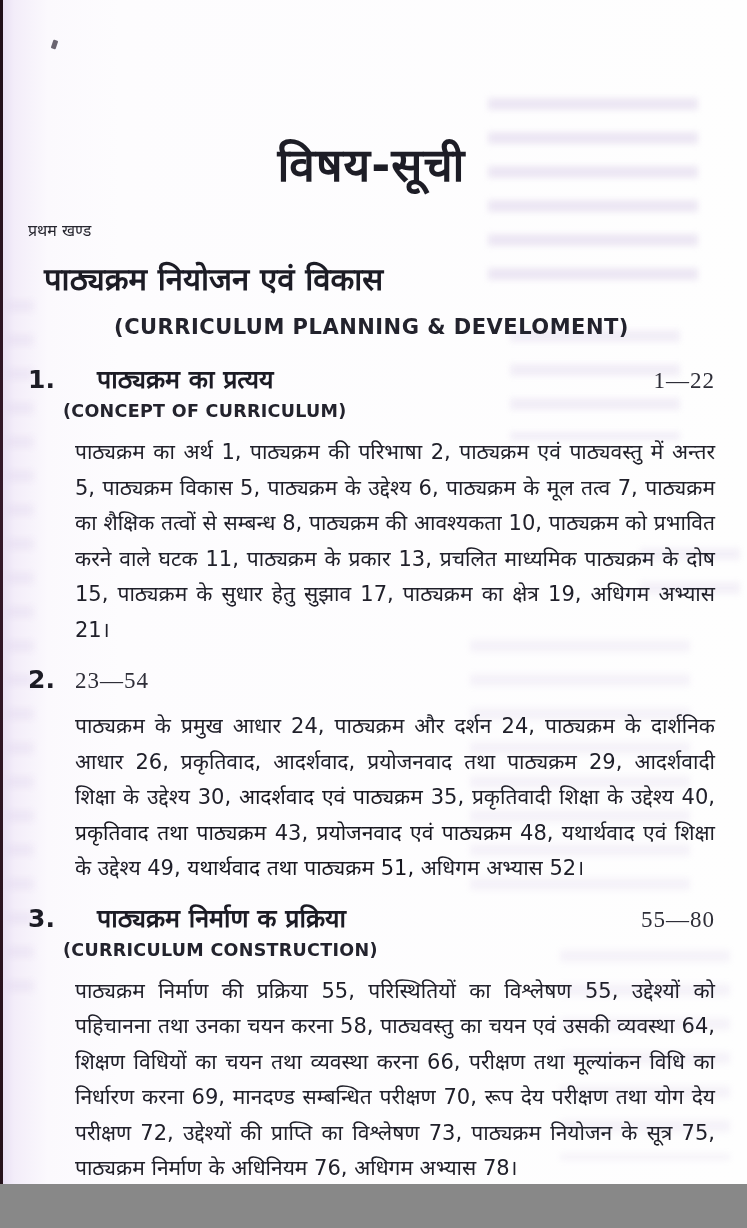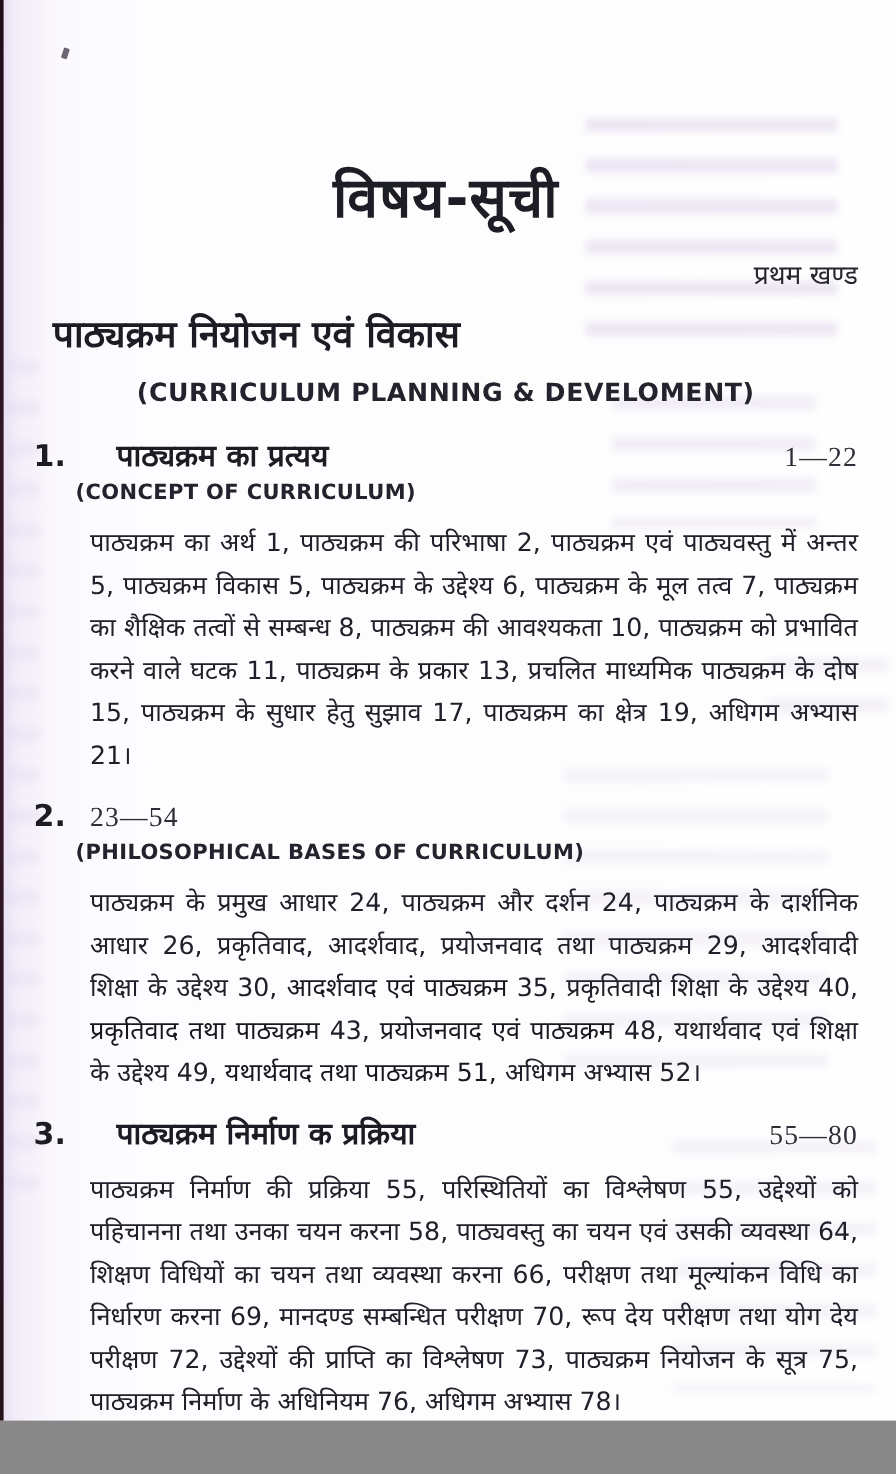--- a/index.html
+++ b/index.html
@@ -45,22 +45,22 @@
   .content{position:relative;padding:140px 32px 0 28px;}
 
   .page-title{
     margin:0 0 28px 0;
     text-align:center;
     font-size:46px;line-height:50px;
     font-weight:bold;color:#1d1d26;
     letter-spacing:1px;
   }
   .part-label{
-    text-align:right;
-    font-size:22px;line-height:26px;
+    text-align:left;
+    font-size:16px;line-height:26px;
     margin-bottom:16px;color:#26262f;
   }
   .section-title-hi{
     margin:16px;
     text-align:left;
     font-size:31px;line-height:38px;
     font-weight:bold;color:#1c1c25;
   }
   .section-title-en{
     margin:4px 0 24px 0;
@@ -124,27 +124,27 @@
     </div>
     <div class="et">(CONCEPT OF CURRICULUM)</div>
     <p class="desc"><span>पाठ्यक्रम का अर्थ 1, पाठ्यक्रम की परिभाषा 2, पाठ्यक्रम एवं पाठ्यवस्तु में अन्तर 5, पाठ्यक्रम विकास 5, पाठ्यक्रम के उद्देश्य 6, पाठ्यक्रम के मूल तत्व 7, पाठ्यक्रम का शैक्षिक तत्वों से सम्बन्ध 8, पाठ्यक्रम की आवश्यकता 10, पाठ्यक्रम को प्रभावित करने वाले घटक 11, पाठ्यक्रम के प्रकार 13, प्रचलित माध्यमिक पाठ्यक्रम के दोष 15, पाठ्यक्रम के सुधार हेतु सुझाव 17, पाठ्यक्रम का क्षेत्र 19, अधिगम अभ्यास 21।</span></p>
   </section>
 
   <section class="entry">
     <div class="row">
       <span class="num">2.</span>
       <span class="pg">23—54</span>
     </div>
-    <div class="et">(PHILOSOPHICAL BASES OF CURRICULUM)</div>
     <p class="desc"><span>पाठ्यक्रम के प्रमुख आधार 24, पाठ्यक्रम और दर्शन 24, पाठ्यक्रम के दार्शनिक आधार 26, प्रकृतिवाद, आदर्शवाद, प्रयोजनवाद तथा पाठ्यक्रम 29, आदर्शवादी शिक्षा के उद्देश्य 30, </span><span class="bold">आदर्शवाद एवं पाठ्यक्रम</span><span> 35, प्रकृतिवादी शिक्षा के उद्देश्य 40, </span><span class="bold">प्रकृतिवाद तथा पाठ्यक्रम</span><span> 43, </span><span class="bold">प्रयोजनवाद एवं पाठ्यक्रम</span><span> 48, यथार्थवाद एवं शिक्षा के उद्देश्य 49, </span><span class="bold">यथार्थवाद तथा पाठ्यक्रम 51,</span><span> अधिगम अभ्यास 52।</span></p>
   </section>
 
   <section class="entry">
     <div class="row">
       <span class="num">3.</span>
       <span class="ht">पाठ्यक्रम निर्माण क प्रक्रिया</span>
       <span class="pg">55—80</span>
     </div>
+    <div class="et">(CURRICULUM CONSTRUCTION)</div>
     <p class="desc"><span>पाठ्यक्रम निर्माण की प्रक्रिया 55, परिस्थितियों का विश्लेषण 55, उद्देश्यों को पहिचानना तथा उनका चयन करना 58, पाठ्यवस्तु का चयन एवं उसकी व्यवस्था 64, शिक्षण विधियों का चयन तथा व्यवस्था करना 66, परीक्षण तथा मूल्यांकन विधि का निर्धारण करना 69, मानदण्ड सम्बन्धित परीक्षण 70, रूप देय परीक्षण तथा योग देय परीक्षण 72, उद्देश्यों की प्राप्ति का विश्लेषण 73, पाठ्यक्रम नियोजन के सूत्र 75, पाठ्यक्रम निर्माण के अधिनियम 76, अधिगम अभ्यास 78।</span></p>
   </section>
 </div>
   </div>
 </div>
 
 </body></html>

